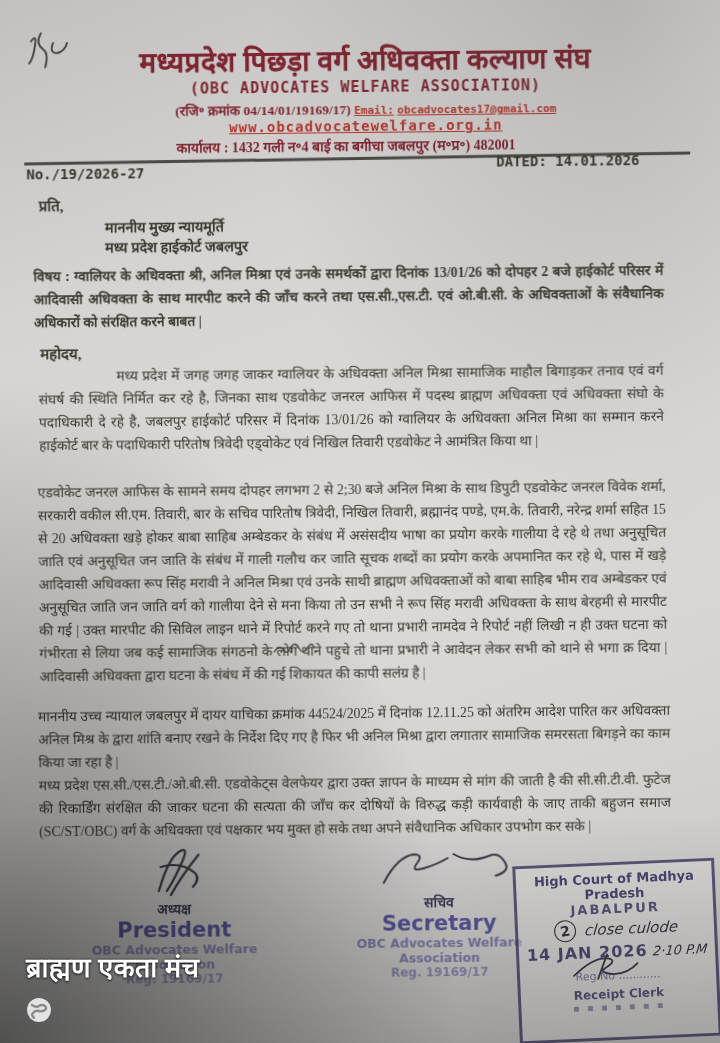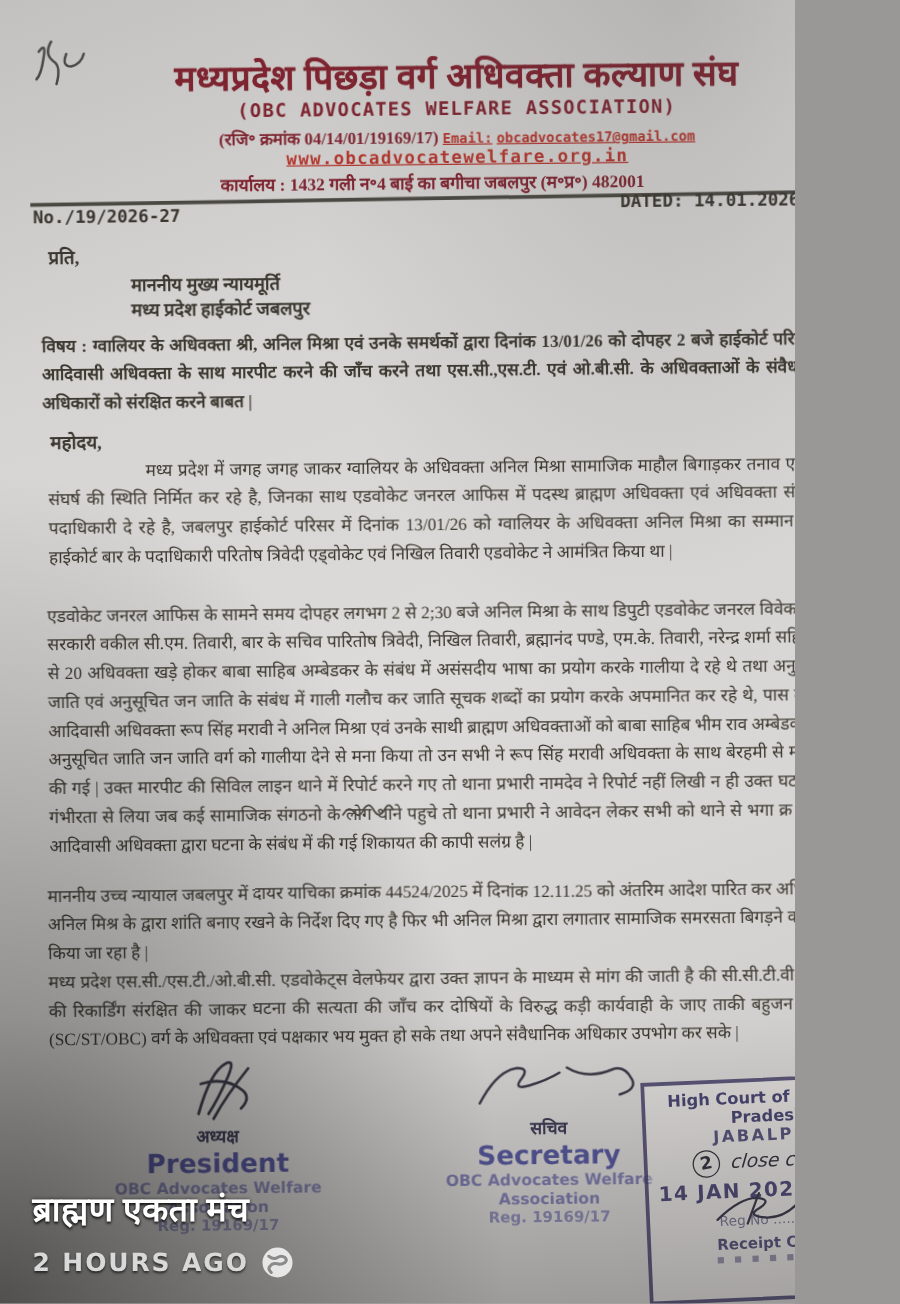--- a/index.html
+++ b/index.html
@@ -1,17 +1,17 @@
 <!DOCTYPE html>
 <html><head>
 <meta charset="utf-8">
 <style>
   html,body{margin:0;padding:0;}
   body{width:720px;height:1043px;overflow:hidden;background:#9a9896;font-family:"Liberation Serif","DejaVu Serif",serif;}
-  .photo{position:relative;width:636px;height:1043px;overflow:hidden;
+  .photo{position:relative;width:720px;height:1043px;overflow:hidden;
     background:linear-gradient(160deg,#c3c1bf 0%,#d6d4d2 25%,#dddbd9 52%,#d5d3d1 75%,#c8c6c4 100%);}
   .vignette{position:absolute;inset:0;pointer-events:none;
     background:radial-gradient(ellipse at 85% 0%,rgba(70,70,70,.18),transparent 40%),
                radial-gradient(ellipse at 0% 100%,rgba(0,0,0,.50),transparent 45%),
                linear-gradient(to top,rgba(20,20,20,.25),transparent 22%);}
   .letter{position:absolute;left:0;top:0;width:720px;height:1043px;transform:rotate(-0.6deg);
     color:#39372f;filter:blur(.18px);}
   .hi{font-family:"Liberation Serif","DejaVu Serif",serif;}
   .mono{font-family:"DejaVu Sans Mono","Liberation Mono",monospace;}
   .maroon{color:#7e2430;}
@@ -126,21 +126,20 @@
     </div>
     <div style="font-size:12px;font-weight:bold;margin-top:4px;opacity:.8">Receipt Clerk</div>
     <div class="faded-row">▪ ▪  ▪ ▪ ▪   ▪ ▪</div>
   </div>
 
   <div class="vignette"></div>
 
   <div class="caption-wrap">
     <div class="cap-title hi">ब्राह्मण एकता मंच</div>
     <div class="cap-time">
-      <span>2 HOURS AGO</span>
       <svg width="26" height="26" viewBox="0 0 26 26">
         <circle cx="13" cy="13" r="12" fill="#f2f2f2" opacity=".9"></circle>
         <path d="M6,8 q4,3 7,1 q3,-2 6,0 q2,2 0,4 q-3,2 -6,1 q-4,-1 -6,2 q-2,2 1,5" fill="none" stroke="#8a8a8a" stroke-width="2.4" stroke-linecap="round"></path>
       </svg>
     </div>
   </div>
 
 </div>
 
 </body></html>

